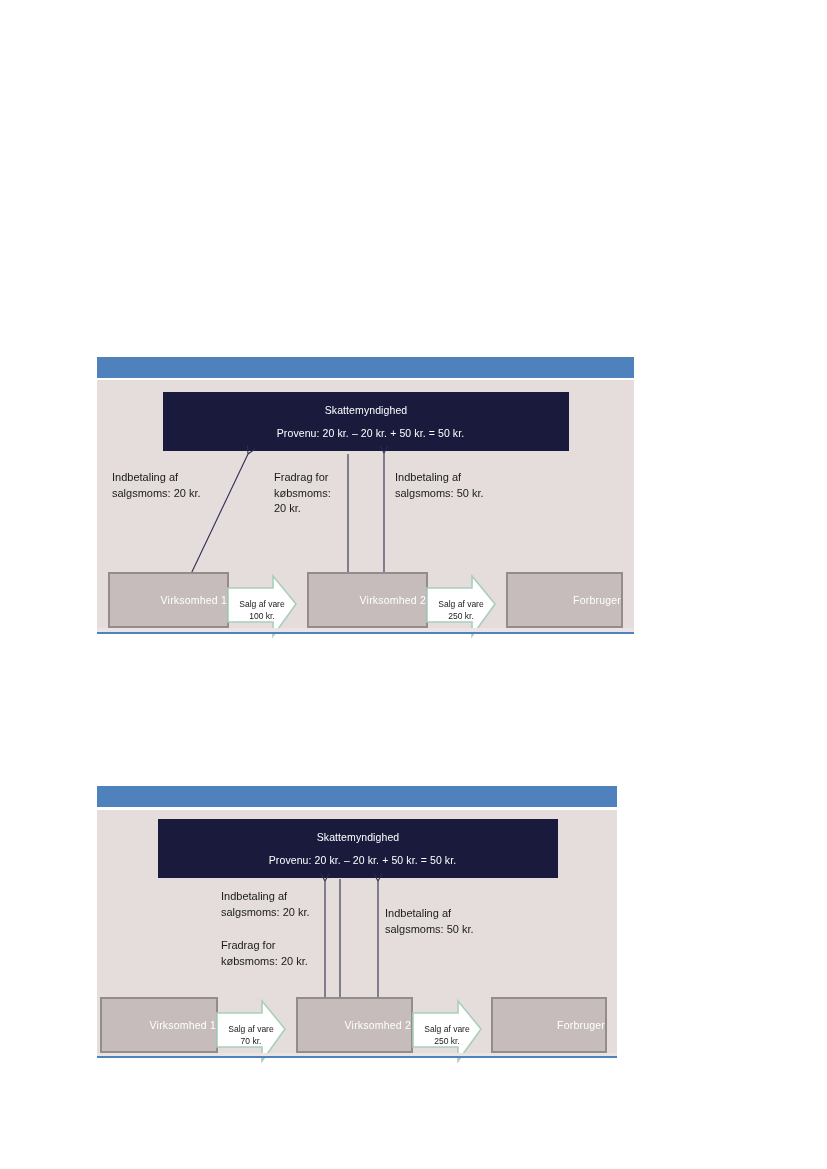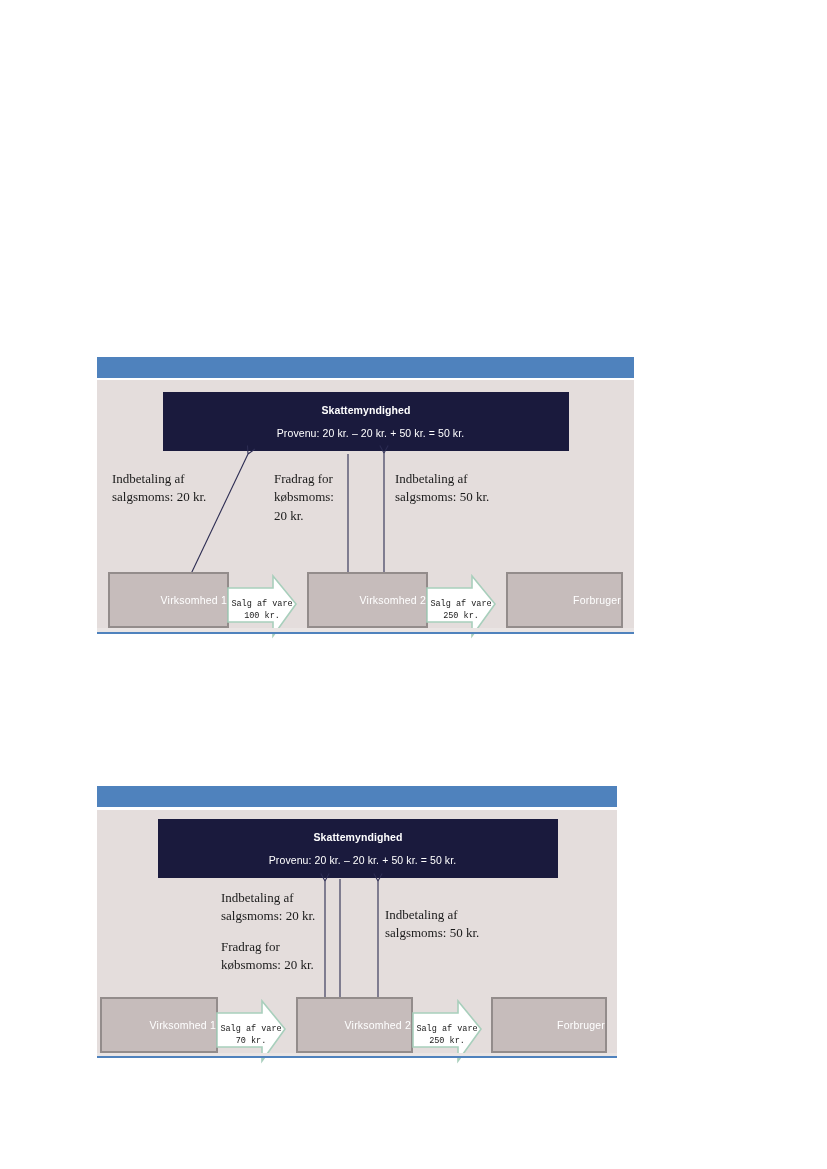--- a/index.html
+++ b/index.html
@@ -53,21 +53,21 @@
     color: #ffffff;
     box-sizing: border-box;
     display: flex;
     flex-direction: column;
     align-items: center;
     justify-content: center;
     text-align: center;
   }
   .authority .auth-title {
     font-size: 10.5px;
-    font-weight: bold;
+    font-weight: normal;
     letter-spacing: .1px;
     margin-bottom: 11px;
   }
   .authority .auth-sub {
     font-size: 10.5px;
     letter-spacing: .1px;
     margin-left: 9px;
   }
 
   
@@ -80,21 +80,20 @@
     align-items: center;
     justify-content: flex-end;
     color: #ffffff;
     font-size: 10.5px;
     letter-spacing: .2px;
   }
 
   
   .salesarrow {
     position: absolute;
-    font-family: Liberation Mono, monospace;
   }
   .salesarrow svg {
     display: block;
     position: absolute;
     left: 0;
     top: 0;
     overflow: visible;
   }
   .salesarrow .sa-label {
     position: absolute;
@@ -109,25 +108,24 @@
     text-align: center;
     color: #1a1a1a;
     font-size: 8.5px;
     line-height: 1.45;
     pointer-events: none;
   }
 
   
   .flowlabel {
     position: absolute;
-    font-size: 13px;
+    font-size: 11px;
     line-height: 1.42;
     color: #1a1a1a;
     white-space: pre-line;
-    font-family: Liberation Serif, serif;
   }
 
   
   .arrowlayer {
     position: absolute;
     left: 0;
     top: 0;
     width: 100%;
     height: 100%;
     overflow: visible;

